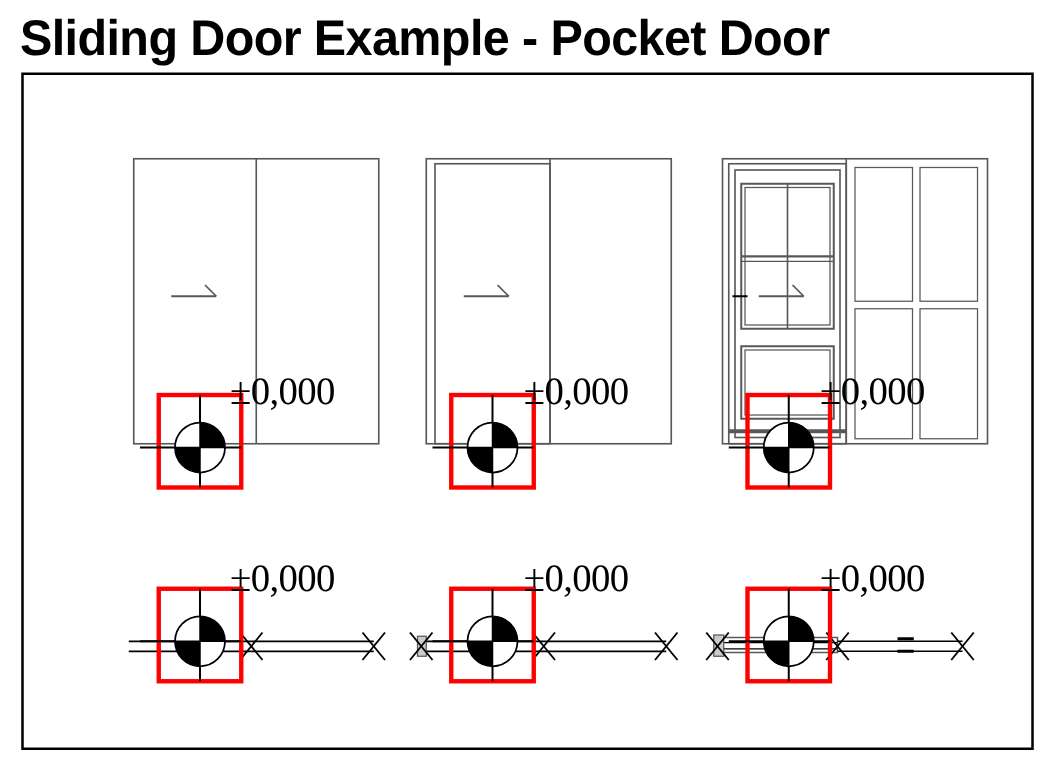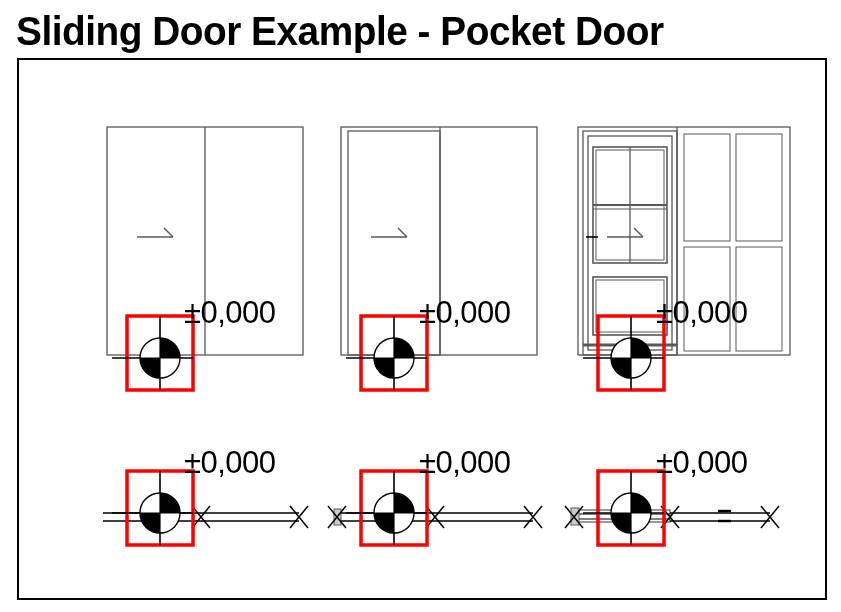--- a/index.html
+++ b/index.html
@@ -51,21 +51,21 @@
     position: absolute;
     left: 0;
     top: 0;
     width: 841px;
     height: 612px;
     pointer-events: none;
   }
   
   .level-label {
     position: absolute;
-    font-family: Liberation Sans, sans-serif;
+    font-family: Liberation Serif, serif;
     font-size: 31px;
     font-weight: normal;
     color: #000000;
     white-space: nowrap;
     line-height: 31px;
     letter-spacing: -0.5px;
   }
   .lv1 { left: 184px; top: 297px; }
   .lv2 { left: 419px; top: 297px; }
   .lv3 { left: 656px; top: 297px; }

